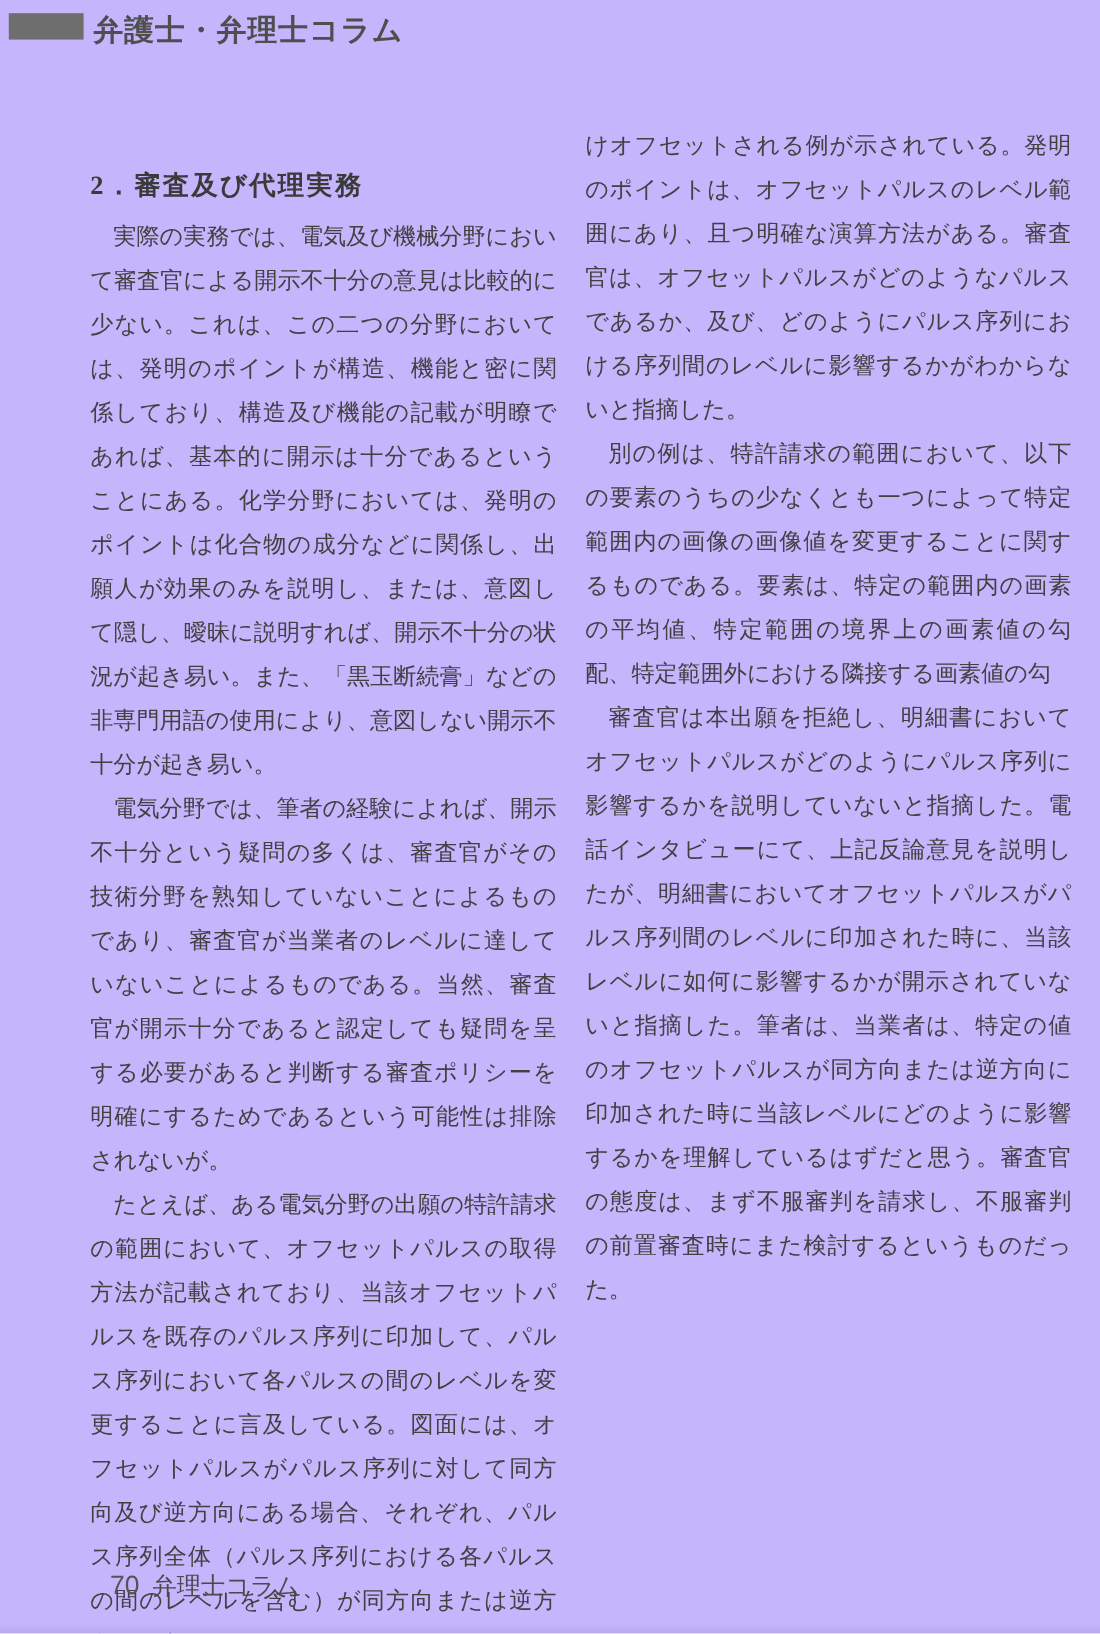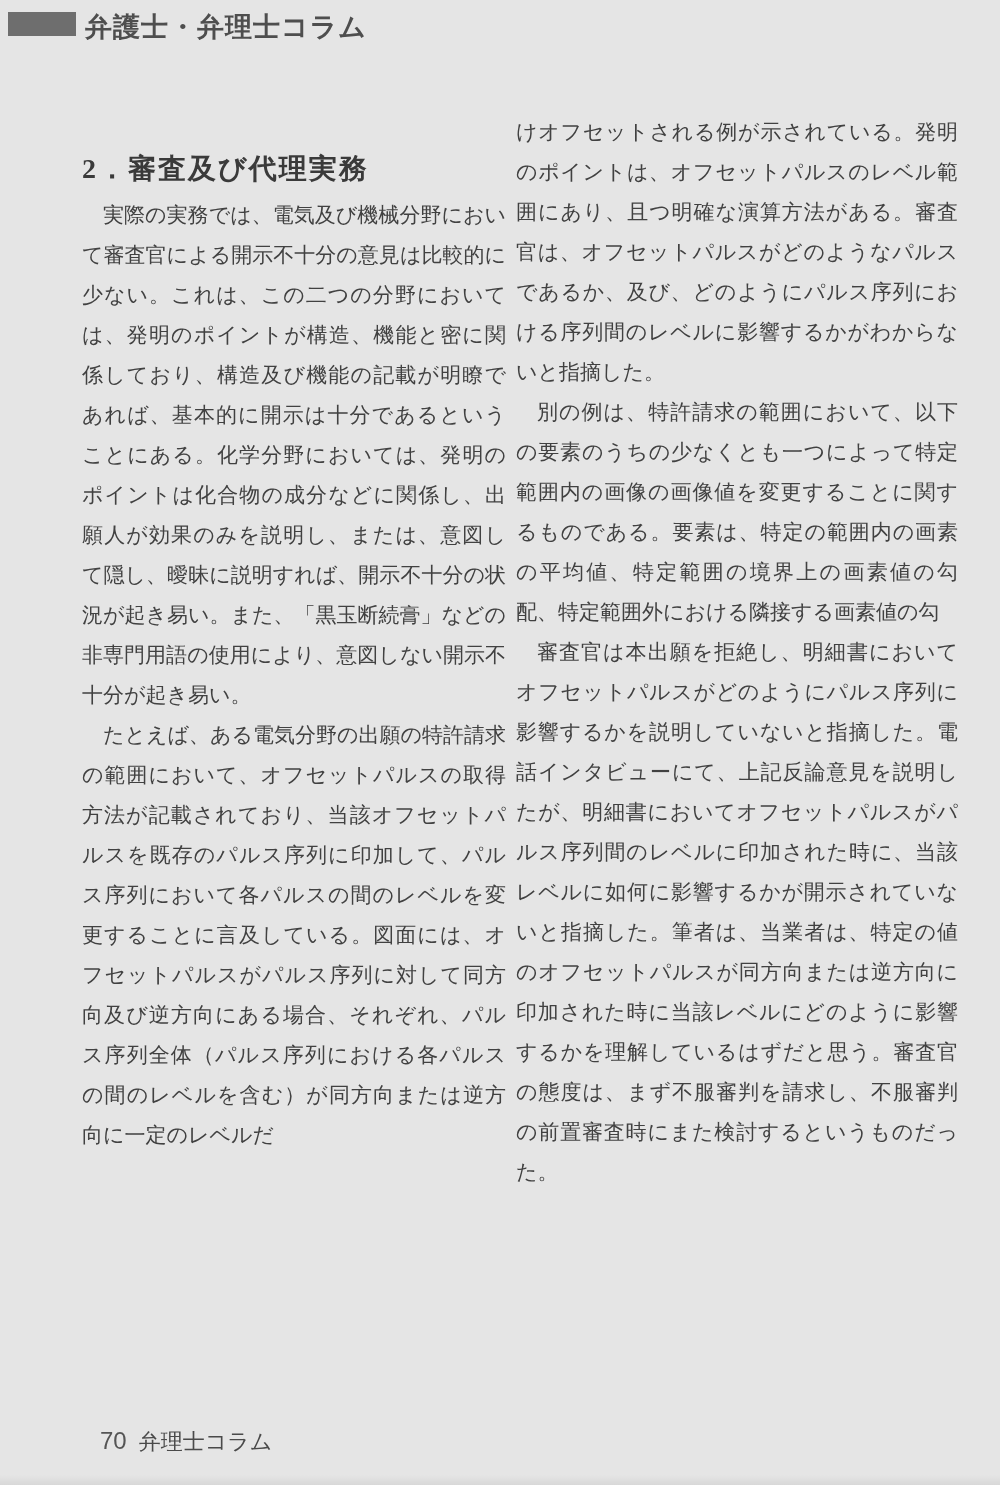--- a/index.html
+++ b/index.html
@@ -4,21 +4,21 @@
 <style>
   html, body {
     margin: 0;
     padding: 0;
     background: #ffffff;
   }
   .page {
     position: relative;
     width: 1000px;
     height: 1485px;
-    background: #e5e5e5;
+    background: #c4b5fd;
     overflow: hidden;
     font-family: "Liberation Serif", serif;
     color: #3f3f3f;
   }
   
   .header-bar {
     position: absolute;
     left: 8px;
     top: 12px;
     width: 68px;
@@ -38,24 +38,24 @@
   
   .col {
     position: absolute;
     font-size: 21px;
     line-height: 40px;
     text-align: justify;
     text-justify: inter-ideograph;
     color: #414141;
   }
   .col-left  { left: 82px;  top: 146px; width: 424px; }
-  .col-right { left: 516px; top: 112px; width: 442px; }
+  .col-right { left: 532px; top: 112px; width: 442px; }
   .section-heading {
     margin: 0 0 3px 0;
-    font-size: 28px;
+    font-size: 24px;
     line-height: 46px;
     font-weight: bold;
     letter-spacing: 2px;
     color: #3a3a3a;
     text-align: left;
   }
   p.body-para {
     margin: 0;
     padding: 0;
     text-indent: 1em;
@@ -93,20 +93,21 @@
 <body>
 
 <div class="page">
 
   <div class="header-bar"></div>
   <div class="header-title">弁護士・弁理士コラム</div>
 
   <div class="col col-left">
     <h2 class="section-heading">2．審査及び代理実務</h2>
     <p class="body-para">実際の実務では、電気及び機械分野において審査官による開示不十分の意見は比較的に少ない。これは、この二つの分野においては、発明のポイントが構造、機能と密に関係しており、構造及び機能の記載が明瞭であれば、基本的に開示は十分であるということにある。化学分野においては、発明のポイントは化合物の成分などに関係し、出願人が効果のみを説明し、または、意図して隠し、曖昧に説明すれば、開示不十分の状況が起き易い。また、「黒玉断続膏」などの非専門用語の使用により、意図しない開示不十分が起き易い。</p>
+    <p class="body-para">電気分野では、筆者の経験によれば、開示不十分という疑問の多くは、審査官がその技術分野を熟知していないことによるものであり、審査官が当業者のレベルに達していないことによるものである。当然、審査官が開示十分であると認定しても疑問を呈する必要があると判断する審査ポリシーを明確にするためであるという可能性は排除されないが。</p>
     <p class="body-para">たとえば、ある電気分野の出願の特許請求の範囲において、オフセットパルスの取得方法が記載されており、当該オフセットパルスを既存のパルス序列に印加して、パルス序列において各パルスの間のレベルを変更することに言及している。図面には、オフセットパルスがパルス序列に対して同方向及び逆方向にある場合、それぞれ、パルス序列全体（パルス序列における各パルスの間のレベルを含む）が同方向または逆方向に一定のレベルだ</p>
   </div>
 
   <div class="col col-right">
     <p class="body-para continuation">けオフセットされる例が示されている。発明のポイントは、オフセットパルスのレベル範囲にあり、且つ明確な演算方法がある。審査官は、オフセットパルスがどのようなパルスであるか、及び、どのようにパルス序列における序列間のレベルに影響するかがわからないと指摘した。</p>
     <p class="body-para">別の例は、特許請求の範囲において、以下の要素のうちの少なくとも一つによって特定範囲内の画像の画像値を変更することに関するものである。要素は、特定の範囲内の画素の平均値、特定範囲の境界上の画素値の勾配、特定範囲外における隣接する画素値の勾</p>
     <p class="body-para">審査官は本出願を拒絶し、明細書においてオフセットパルスがどのようにパルス序列に影響するかを説明していないと指摘した。電話インタビューにて、上記反論意見を説明したが、明細書においてオフセットパルスがパルス序列間のレベルに印加された時に、当該レベルに如何に影響するかが開示されていないと指摘した。筆者は、当業者は、特定の値のオフセットパルスが同方向または逆方向に印加された時に当該レベルにどのように影響するかを理解しているはずだと思う。審査官の態度は、まず不服審判を請求し、不服審判の前置審査時にまた検討するというものだった。</p>
   </div>
 
   <div class="footer">

